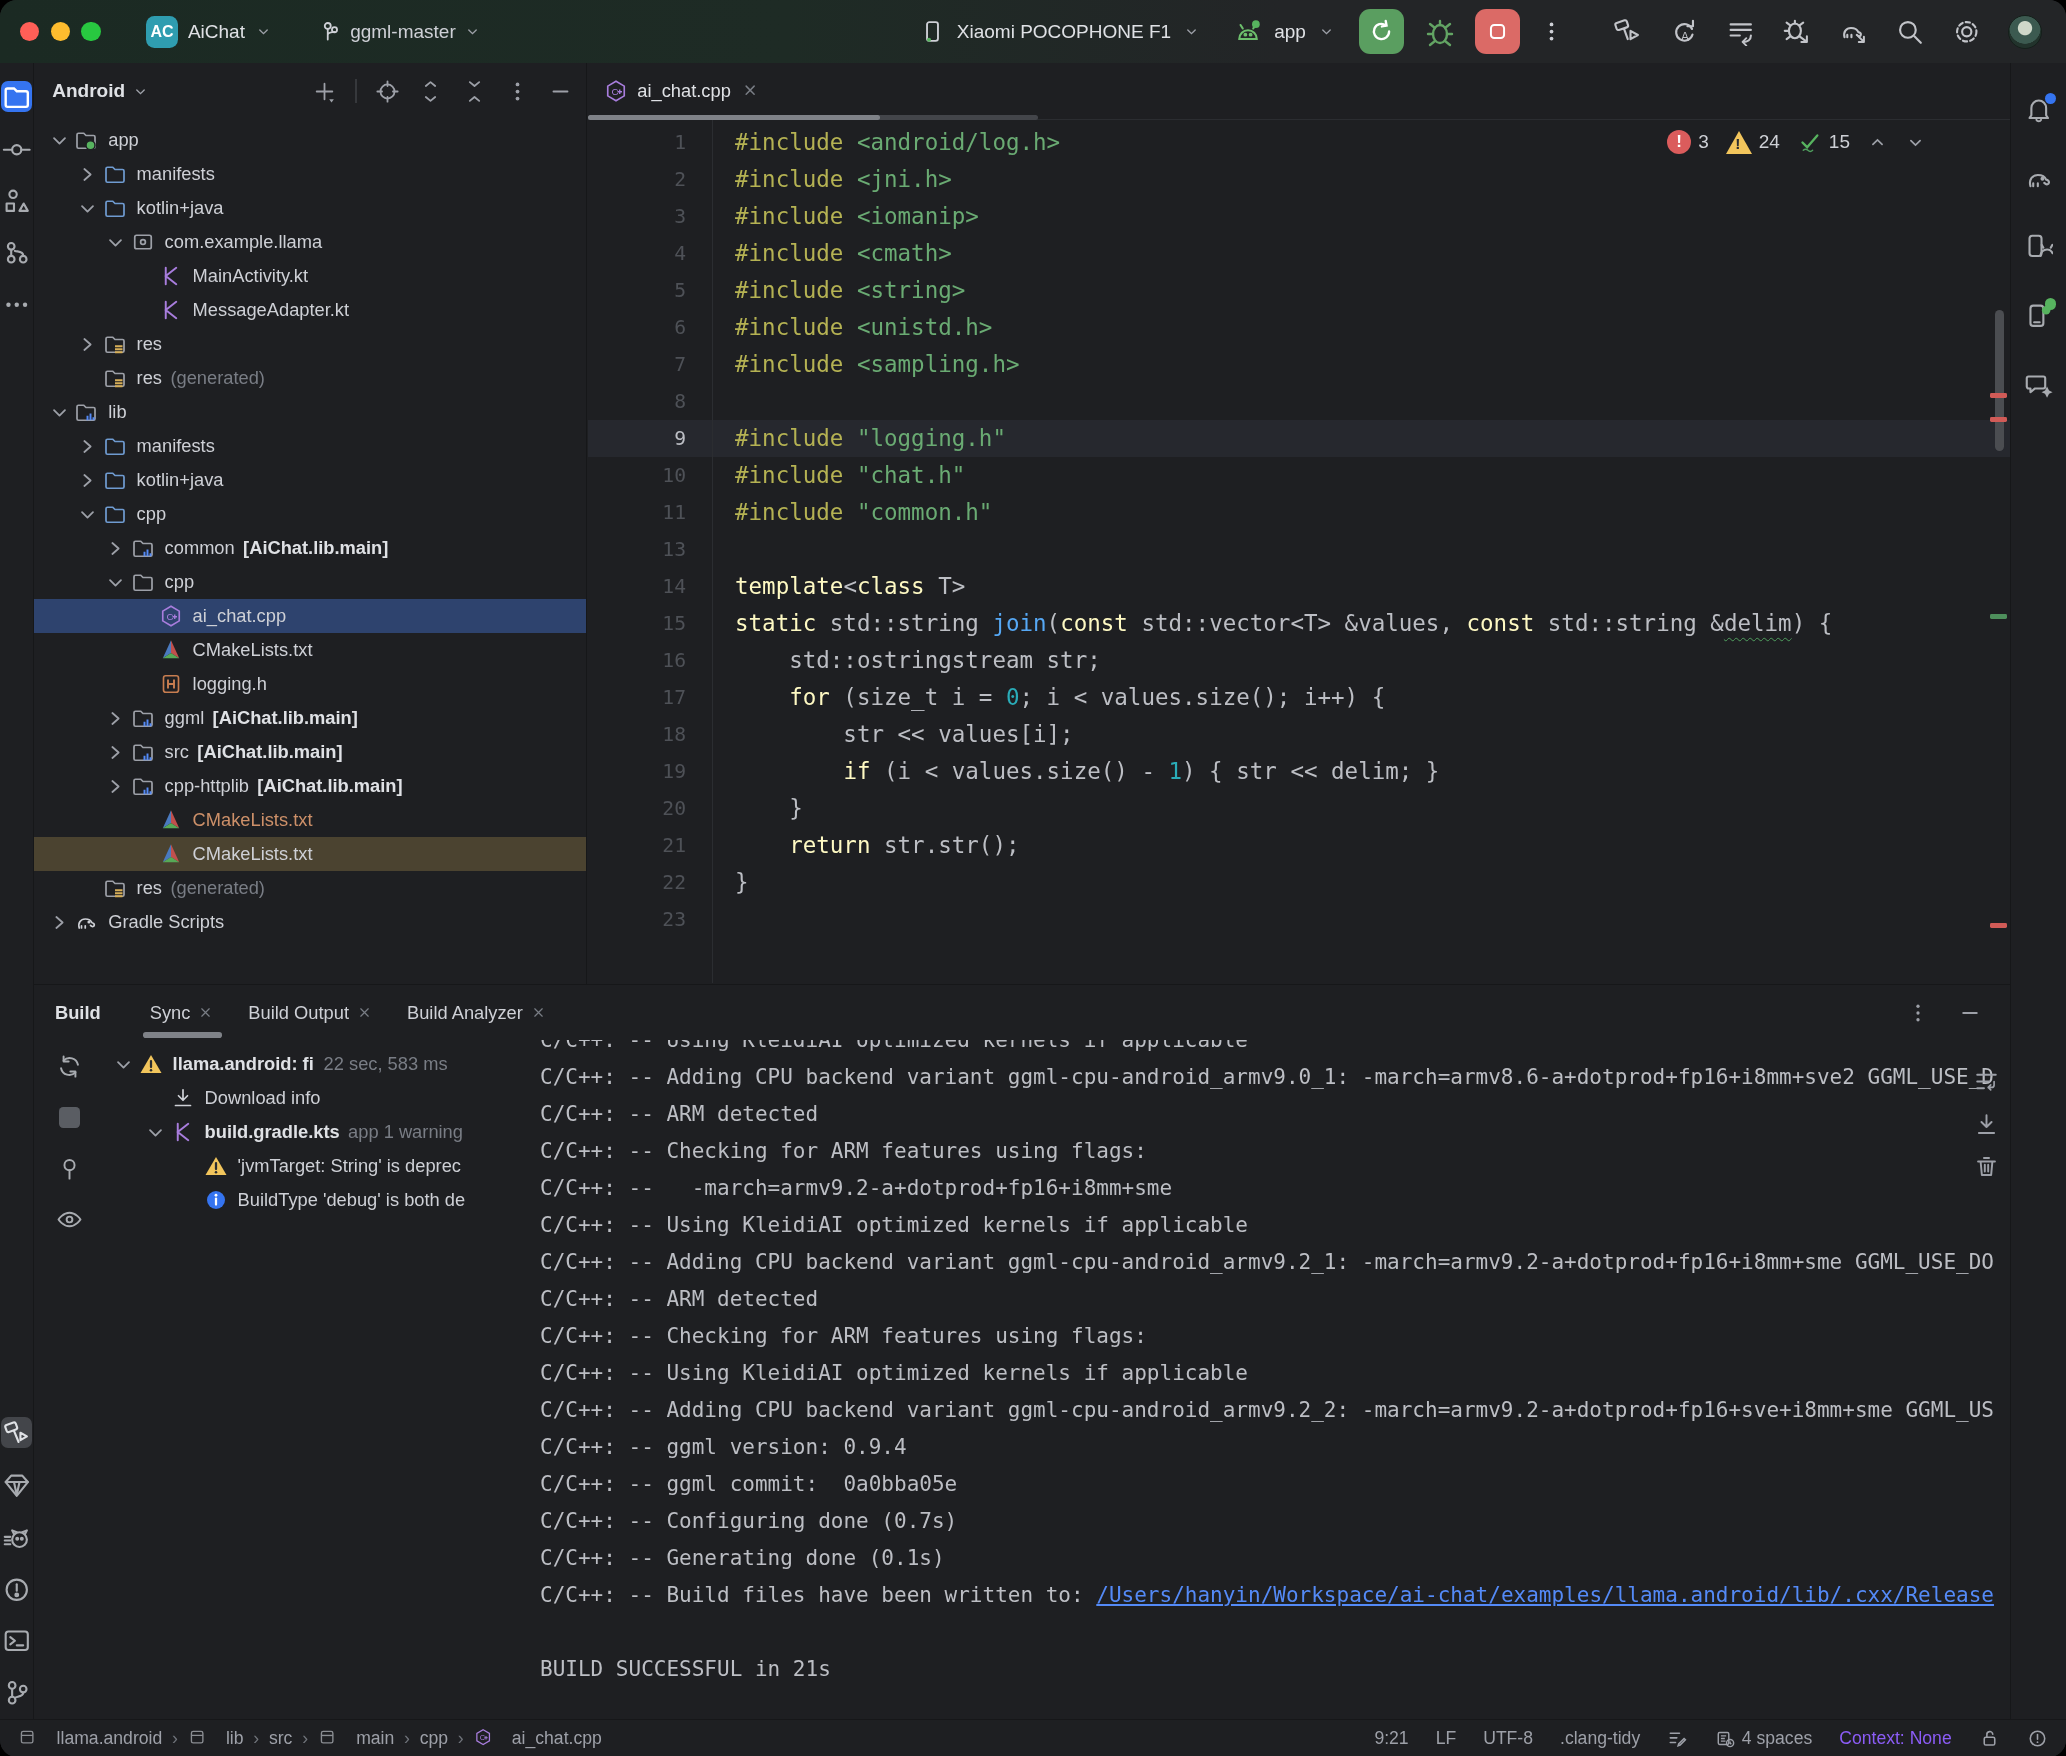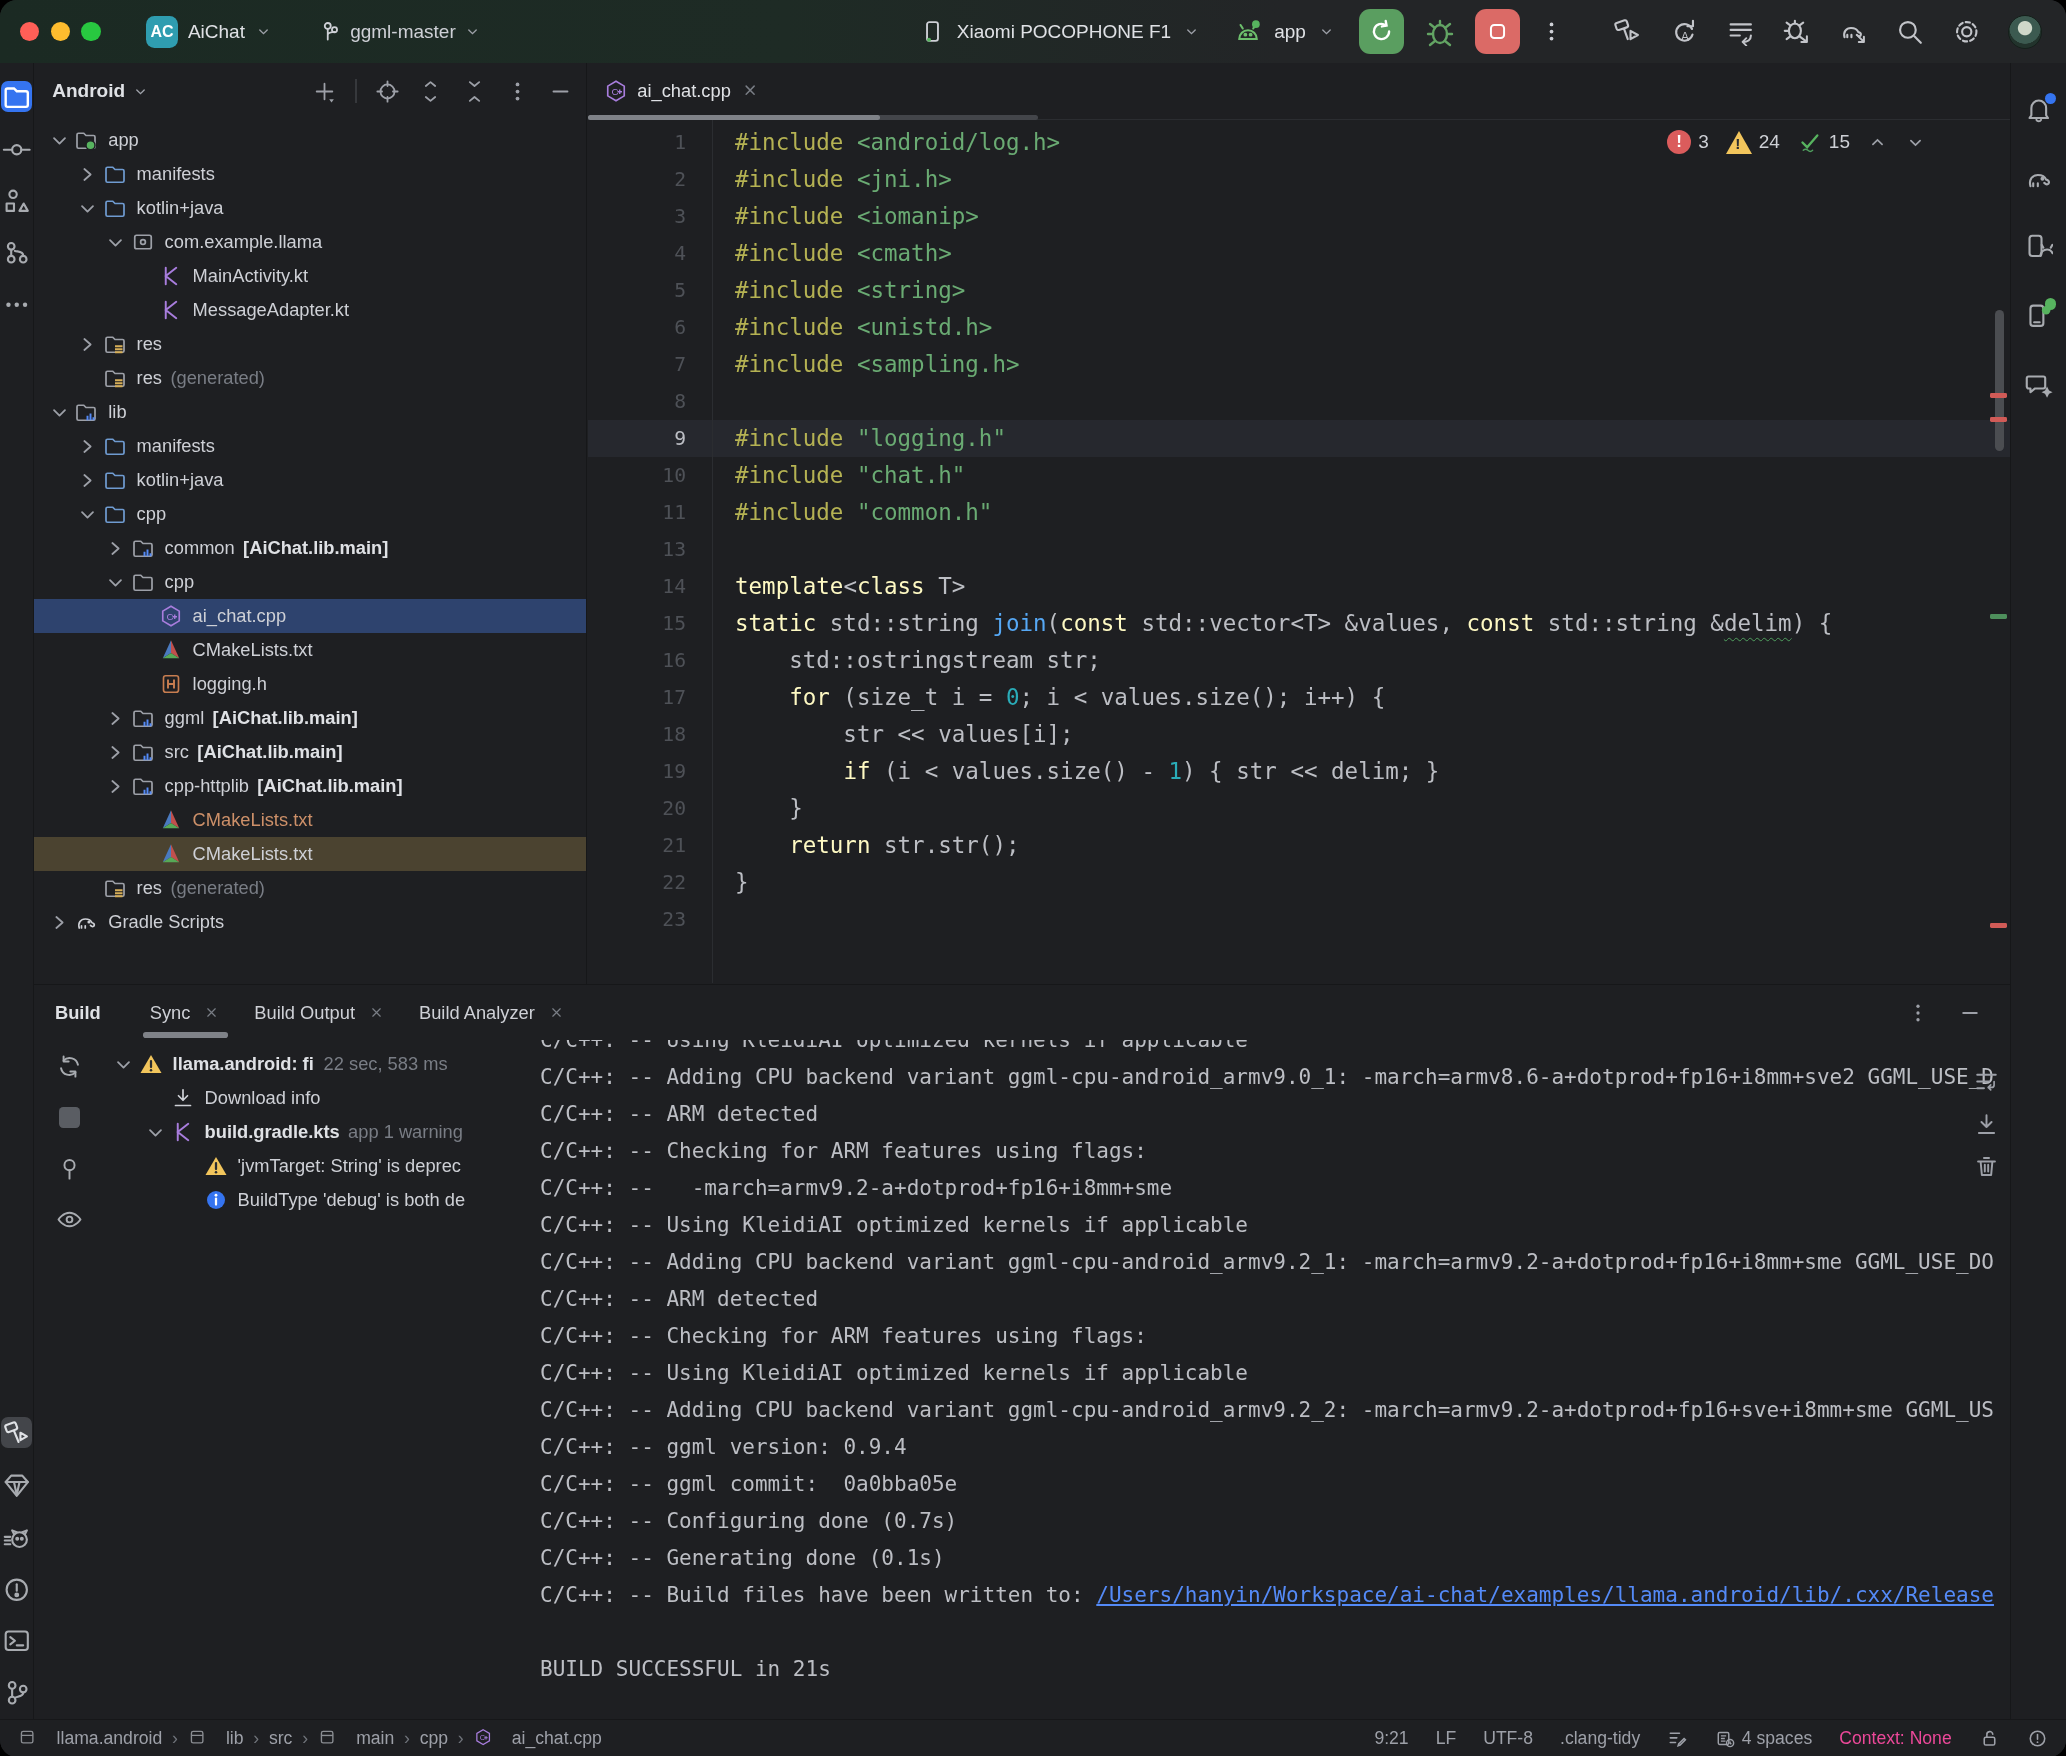--- a/index.html
+++ b/index.html
@@ -86,21 +86,21 @@
   .warn-tri{width:0;height:0;border-left:13.4px solid transparent;border-right:13.4px solid transparent;border-bottom:23px solid #f2c55c;position:relative;}
   .warn-tri:after{content:"!";position:absolute;left:-3.5px;top:4.2px;color:#2b2d31;font-weight:700;font-size:15.5px;}
   .a-chev{width:21px;height:21px;color:#9da0a8;}
   .v-scrollbar{position:absolute;right:5.6px;top:190px;width:9.8px;height:141px;border-radius:4.9px;background:#4b4d51;}
   .stripe-mark{position:absolute;right:2.8px;width:17px;height:4.9px;border-radius:1.4px;}
 
   
   .build-panel{position:absolute;top:984px;left:34px;right:56px;bottom:38px;background:#1e1f22;border-top:1.4px solid #161719;box-sizing:border-box;}
   .build-header{height:55px;display:flex;align-items:center;font-size:18.3px;color:#ced0d6;position:relative;}
   .bp-title{font-weight:700;color:#dfe1e5;margin-left:21px;margin-right:32px;}
-  .bp-tab{display:flex;align-items:center;gap:13px;height:53px;padding:0 17px;position:relative;}
+  .bp-tab{display:flex;align-items:center;gap:7px;height:53px;padding:0 17px;position:relative;}
   .bp-tab .tab-close{width:17px;height:17px;}
   .bp-tab.selected:after{content:"";position:absolute;left:9.8px;right:9.8px;bottom:1.4px;height:5.6px;border-radius:2.8px;background:#7f8288;}
   .bp-tools{margin-left:auto;display:flex;align-items:center;gap:28px;margin-right:28px;color:#9da0a8;}
   .build-body{position:absolute;top:55px;left:0;right:0;bottom:0;display:flex;}
   .bp-toolbar{width:70px;flex:0 0 70px;display:flex;flex-direction:column;align-items:center;padding-top:12.7px;gap:24px;color:#a8abb0;}
   .bp-toolbar .ico{width:27px;height:27px;}
   .stop-sq{width:21px;height:21px;border-radius:4.2px;background:#5a5d63;}
   .build-tree{width:436px;flex:0 0 436px;padding-top:7px;overflow:hidden;}
   .build-tree .tree-row{height:34px;font-size:18.3px;}
   .console{flex:1;position:relative;overflow:hidden;font-family:"DejaVu Sans Mono",monospace;font-size:21px;color:#bcbec4;}
@@ -112,21 +112,21 @@
 
   
   .statusbar{position:absolute;left:0;right:0;bottom:0;height:38px;background:#1e1f22;border-top:1.4px solid #161719;
     display:flex;align-items:center;color:#9da0a8;font-size:17.6px;padding:0 18.3px;box-sizing:border-box;}
   .crumbs{display:flex;align-items:center;gap:8.4px;white-space:nowrap;}
   .crumb{display:flex;align-items:flex-start;gap:20px;}
   .crumb .ico{width:18.3px;height:18.3px;}
   .crumb-sep{color:#6f737a;margin:0 1.4px;}
   .sb-right{margin-left:auto;display:flex;align-items:center;gap:27px;}
   .sb-item{white-space:nowrap;}
-  .sb-dim{color:#ec4899;}
+  .sb-dim{color:#8b5cf6;}
   .sb-ico{width:21px;height:21px;color:#9da0a8;}
 </style>
 </head>
 <body>
 
 <div class="window">
 
   <div class="titlebar">
     <div class="lights">
       <span class="light l-red"></span>

